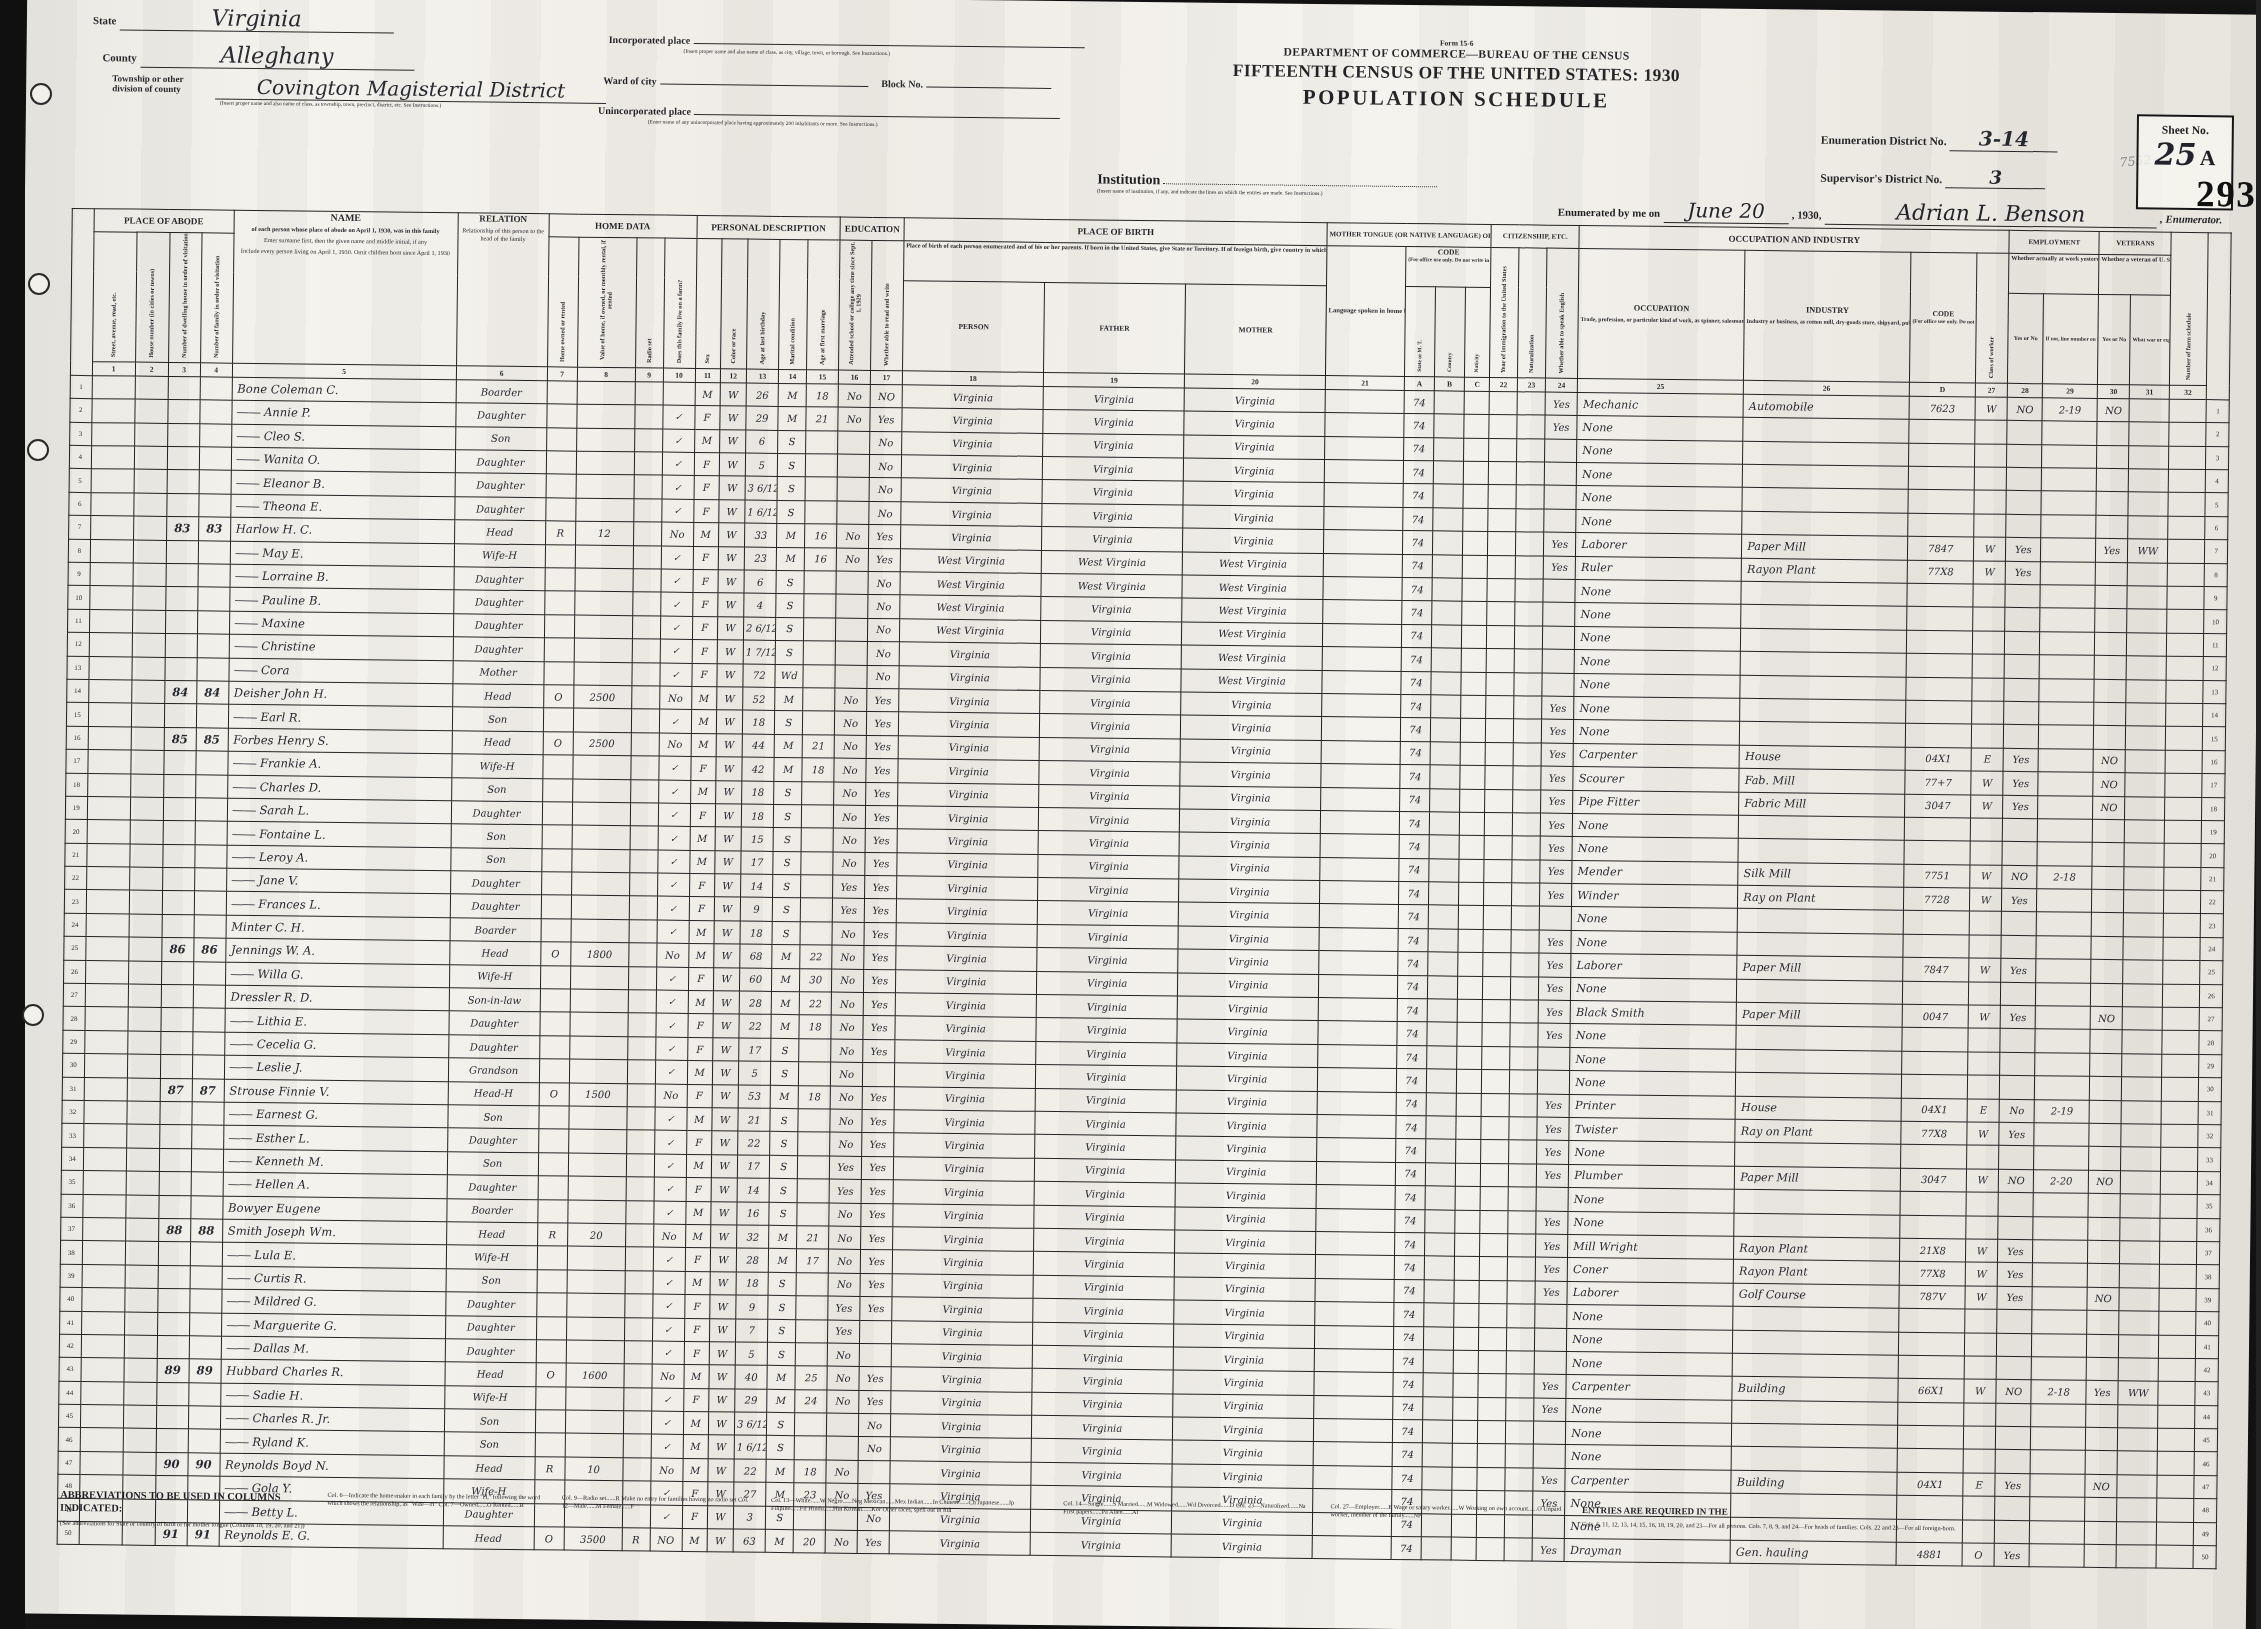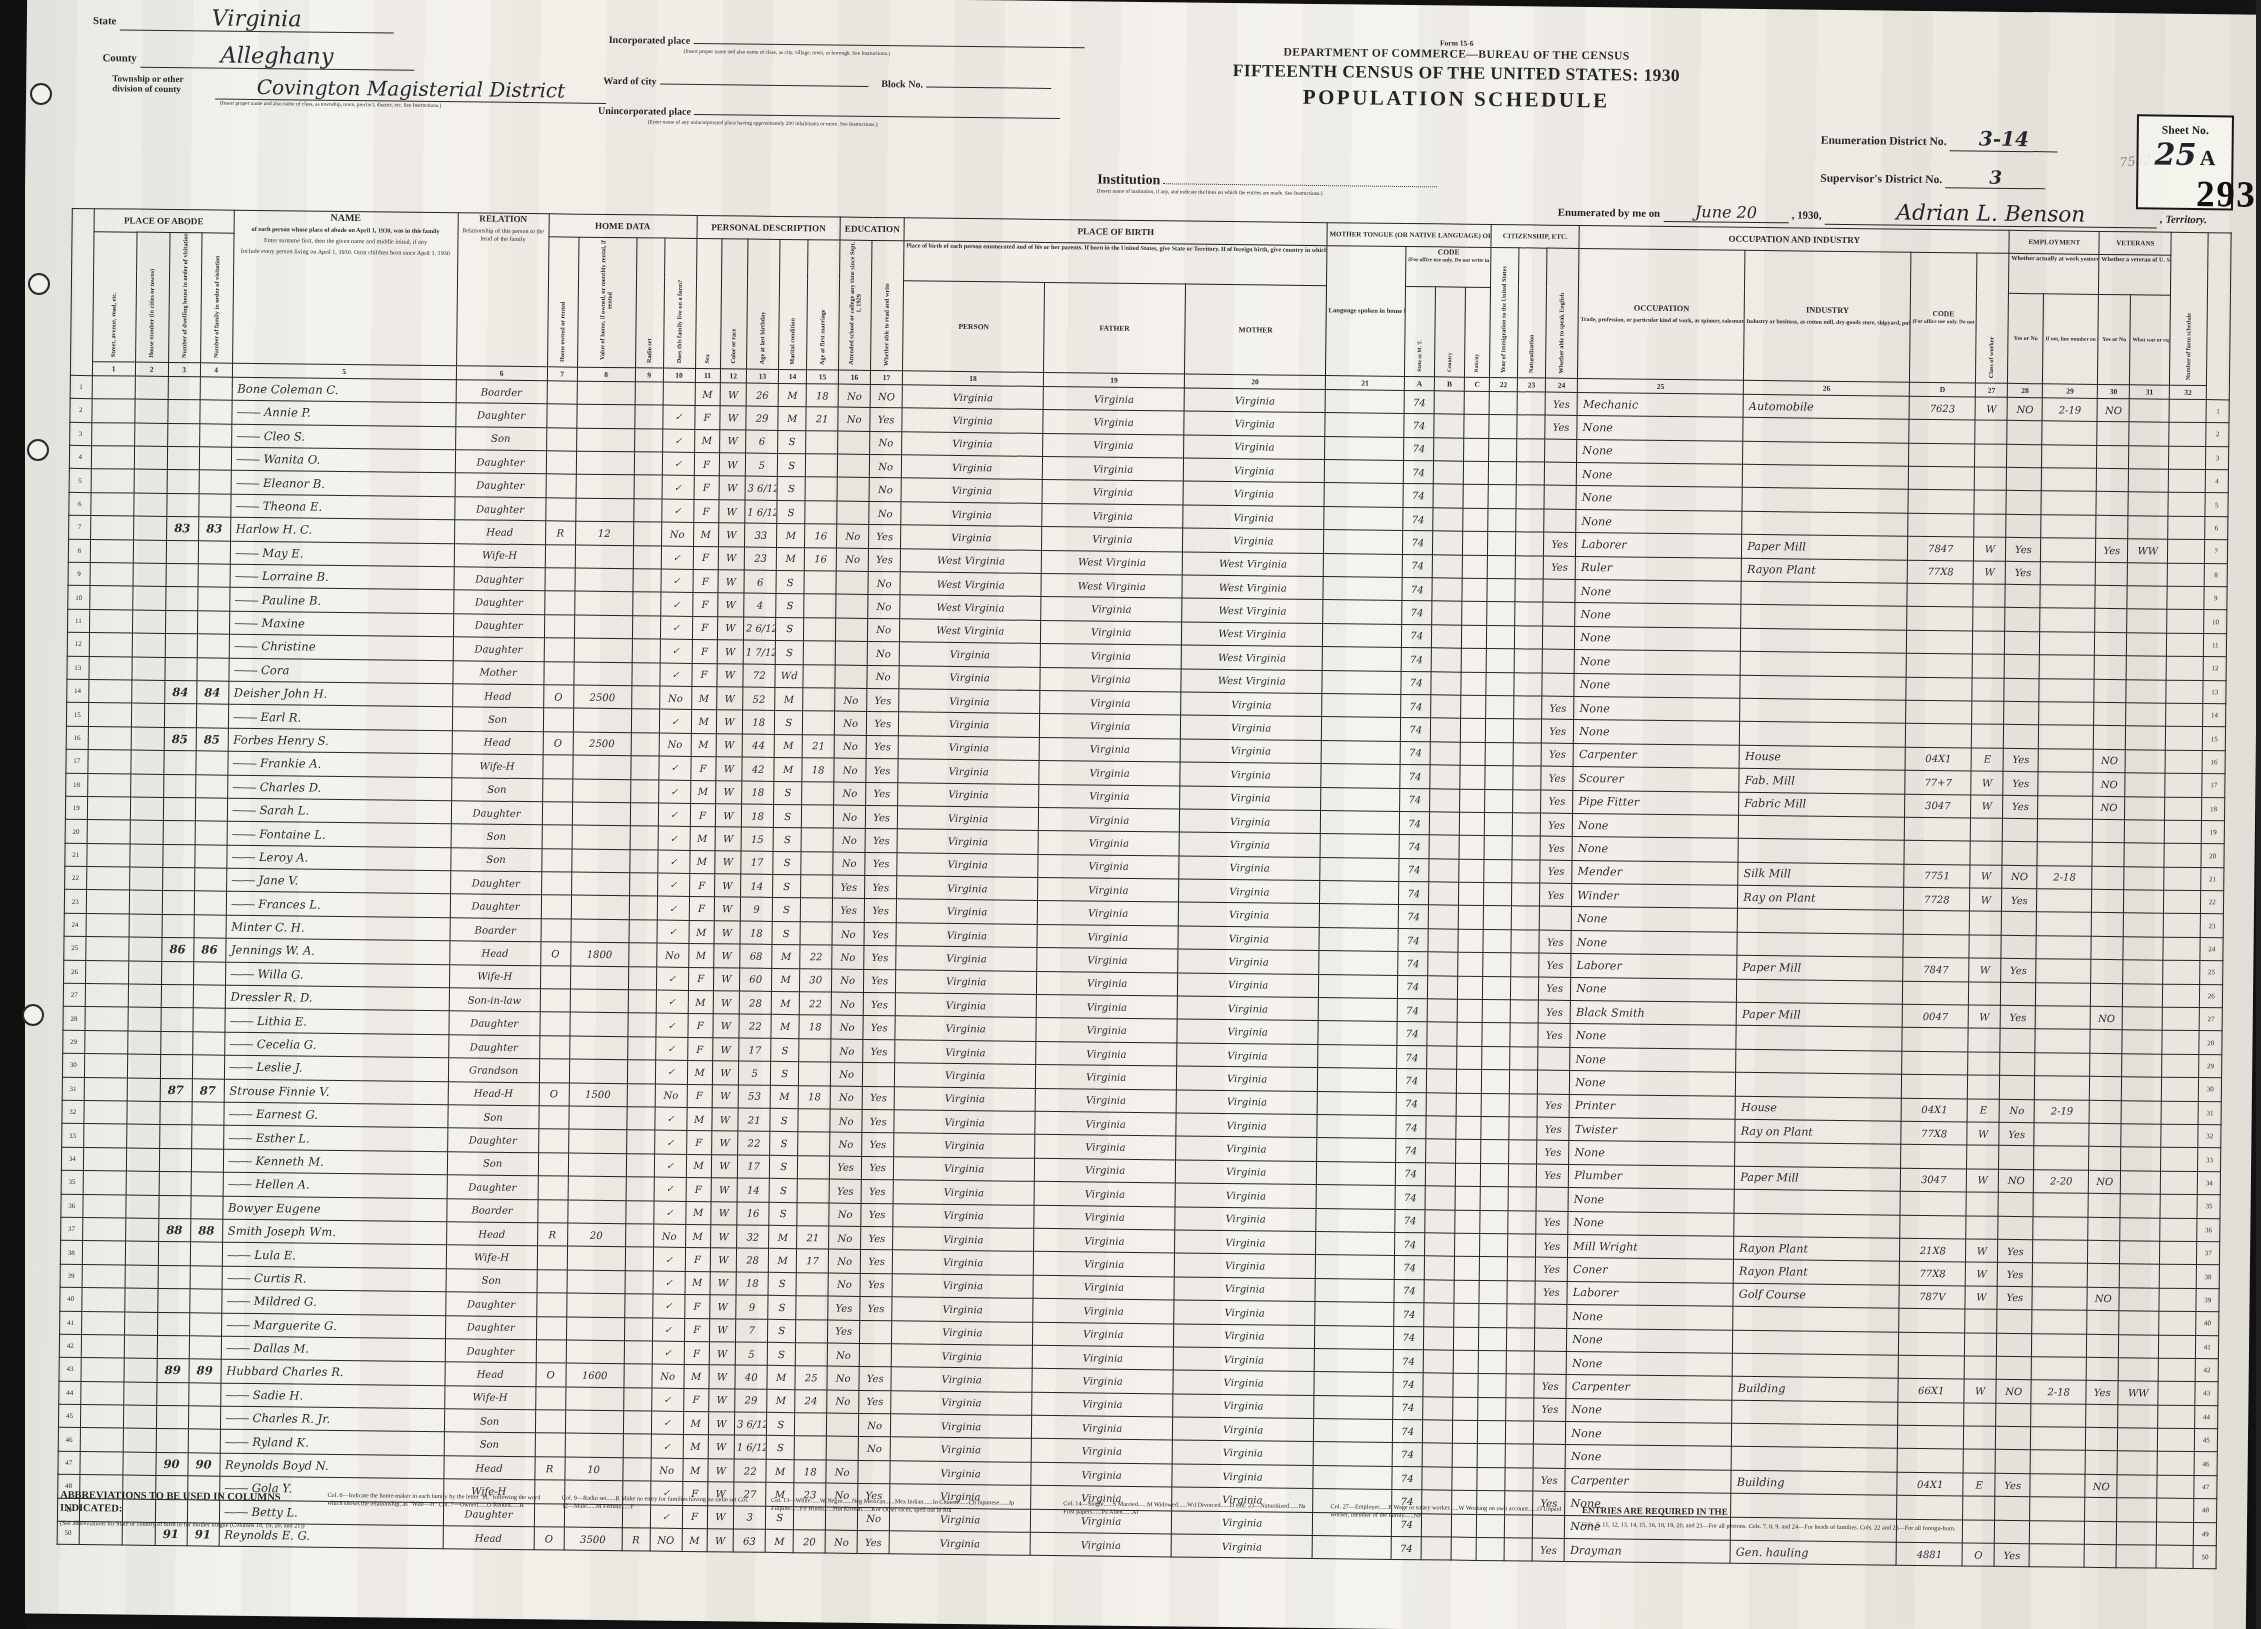--- a/index.html
+++ b/index.html
@@ -119,24 +119,24 @@
     <div class="abs" style="left:2111px;top:101px;width:93px;height:91px;border:2.5px solid #161616;text-align:center;z-index:5;background:rgba(246,244,238,.85);">
       <div class="lbl" style="font-size:11.6px;margin-top:6.6px;">Sheet No.</div>
       <div><span class="hw" style="font-size:30px;font-weight:bold;">25</span>
       <span style="font-size:21.6px;font-weight:bold;">A</span></div>
     </div>
     <div class="abs stamp" style="left:2171px;top:158px;z-index:6;">293</div>
     <div class="abs pencil" style="left:2094px;top:140px;font-size:12.5px;transform:rotate(-6deg);">7552</div>
 
     <div class="abs" style="left:1533px;top:189px;z-index:5;white-space:nowrap;">
       <span class="lbl" style="font-size:10.8px;">Enumerated by me on</span>
-      <span class="fieldline" style="width:125px;text-align:center;"><span class="hw" style="font-size:16px;">June 20</span></span>
+      <span class="fieldline" style="width:125px;text-align:center;"><span class="hw" style="font-size:20px;">June 20</span></span>
       <span class="lbl" style="font-size:10.8px;">, 1930,</span>
       <span class="fieldline" style="width:332px;text-align:center;"><span class="hw" style="font-size:21.6px;">Adrian L. Benson</span></span>
-      <span class="lbl" style="font-size:10.8px;font-style:italic;">, Territory.</span>
+      <span class="lbl" style="font-size:10.8px;font-style:italic;">, Enumerator.</span>
     </div>
 
     <table class="census abs" style="left:47px;top:218px;width:2158px;">
       <colgroup>
         <col style="width:21.6px">
           <col style="width:43px">
           <col style="width:33px">
           <col style="width:32px">
           <col style="width:32px">
         <col style="width:224px">

